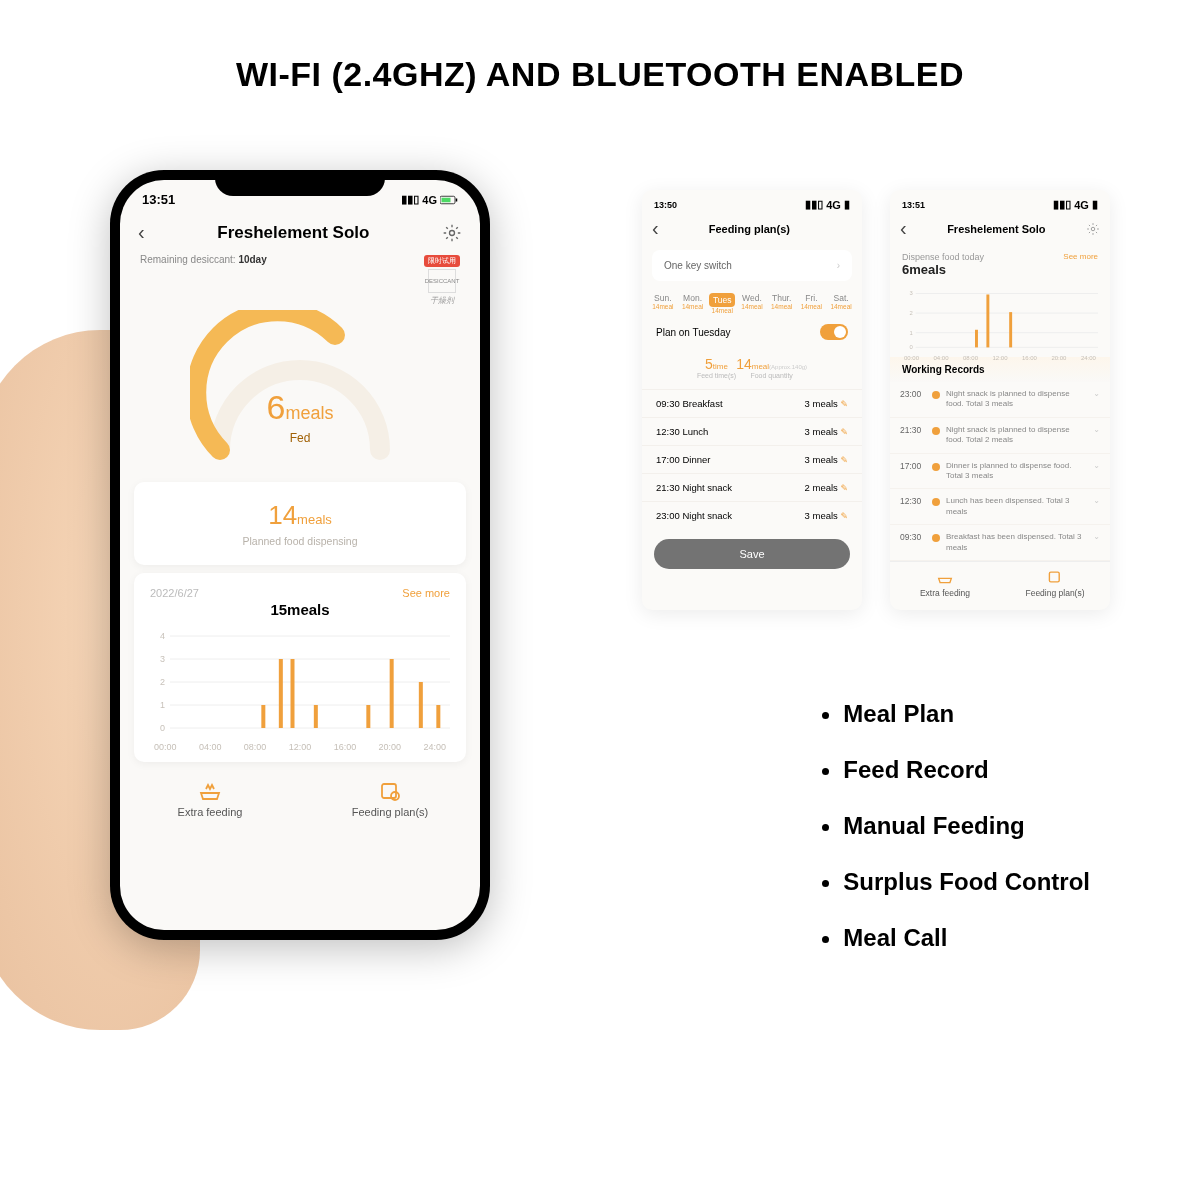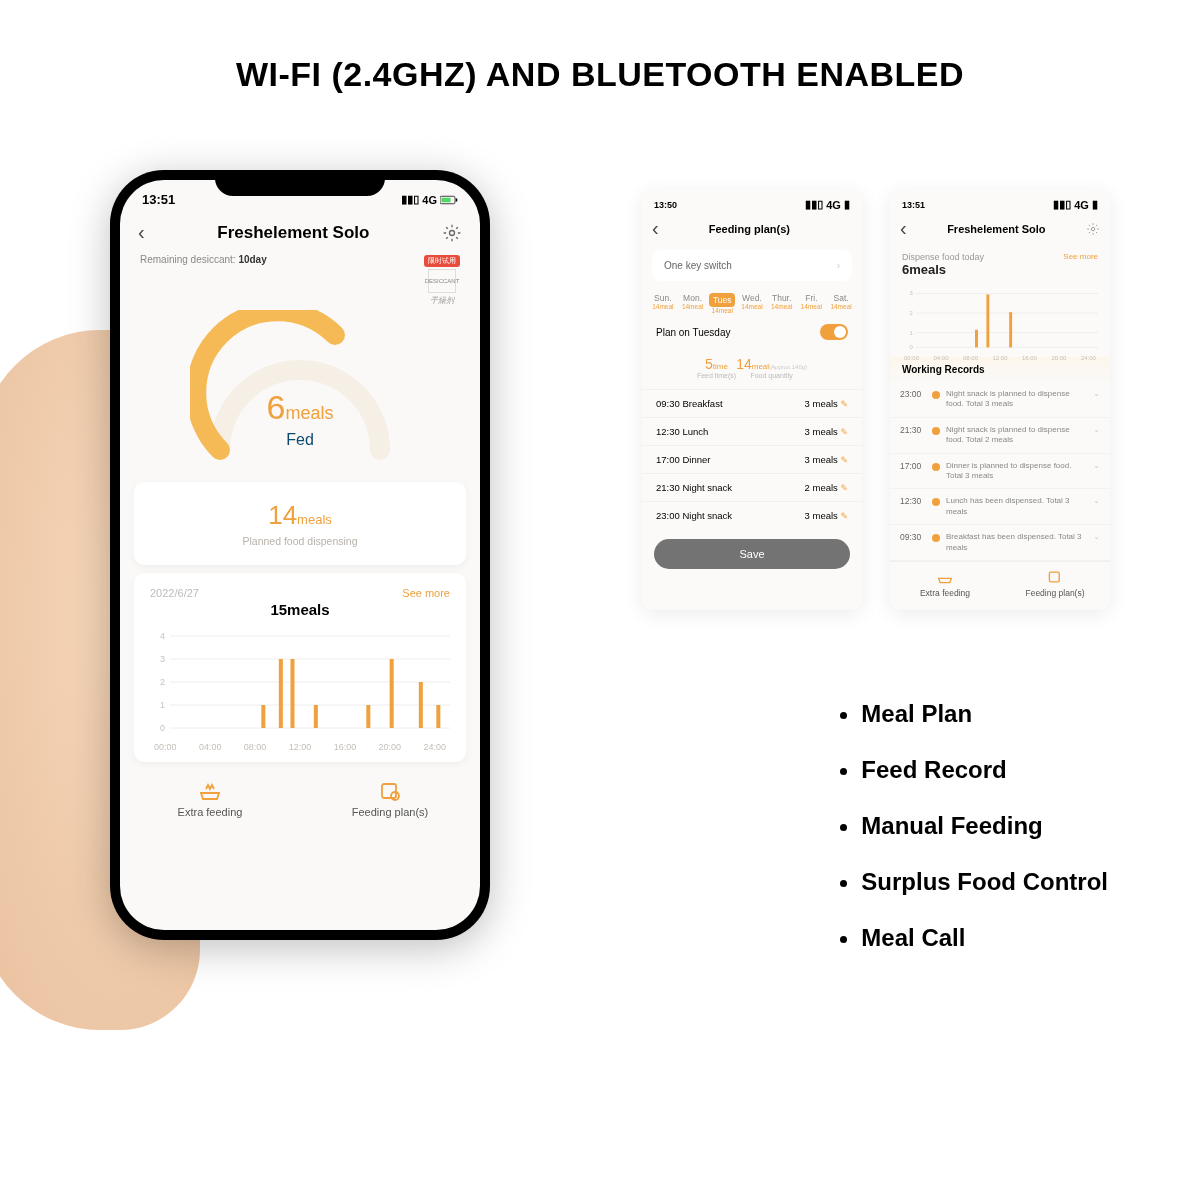--- a/index.html
+++ b/index.html
@@ -29,21 +29,21 @@
 .desiccant-badge .red { background:#e74c3c; color:#fff; font-size:7px; padding:1px 4px; border-radius:3px; display:inline-block; }
 .desiccant-badge .box { border:1px solid #ddd; width:28px; height:24px; margin:2px auto; display:flex; align-items:center; justify-content:center; font-size:6px; }
 .desiccant-badge .cn { font-size:8px; color:#999;font-style:italic; }
 
 .gauge-wrap { display:flex; justify-content:center; padding:0 0 14px; }
 .gauge { width:220px; height:150px; position:relative; }
 .gauge svg { width:220px; height:170px; }
 .gauge-center { position:absolute; top:78px; left:0; right:0; text-align:center; }
 .gauge-num { font-size:34px; font-weight:400; color:#f0a03c; }
 .gauge-unit { font-size:18px; color:#f0a03c; }
-.gauge-sub { font-size:16px; color:#0c4a6e; margin-top:4px; }
+.gauge-sub { font-size:12px; color:#a16207; margin-top:4px; }
 
 .white-card { background:#fff; margin:8px 14px; border-radius:10px; box-shadow:0 2px 8px rgba(0,0,0,.05);text-align:center; }
 .stats-card { display:flex; padding:18px 8px; text-align:center; }
 .stat { flex:1; }
 .stat + .stat { border-left:1px solid #eee; }
 .stat-big { font-size:26px; font-weight:400; }
 .stat-big .u { font-size:13px; }
 .stat-green { color:#3fb39d; }
 .stat-orange { color:#f0a03c; }
 .stat-label { font-size:10.5px; color:#b8b2aa; margin-top:4px; }
@@ -87,21 +87,21 @@
 .mini-chart { height:70px; margin:4px 12px; position:relative; }
 .records-head { background:linear-gradient(#fdf6ec,#faf9f7); padding:7px 12px; font-size:10px; font-weight:600; }
 .rec-row { display:flex; align-items:flex-start; gap:6px; padding:7px 10px; font-size:8px; color:#888; border-bottom:1px solid #f5f2ee; }
 .rec-row .t { width:26px; color:#666; font-size:8.5px; }
 .rec-row .dot { width:8px; height:8px; background:#f0a03c; border-radius:50%; margin-top:2px; flex-shrink:0; }
 .rec-row .txt { flex:1; line-height:1.3; }
 .mini-nav { display:flex; border-top:1px solid #eee; padding:8px 0; }
 .mini-nav .nav-btn { font-size:8.5px; }
 
 
-.bullets { position:absolute; right:92px; top:700px; }
+.bullets { position:absolute; right:110px; top:700px; }
 .bullets li { font-size:24px; font-weight:700; margin:0 0 28px; list-style:disc; margin-left:22px; }
 
 </style>
 </head>
 <body>
 
 <h1 class="headline">WI-FI (2.4GHZ) AND BLUETOOTH ENABLED</h1>
 
 <div class="hand-area">
   <div class="hand"></div>

